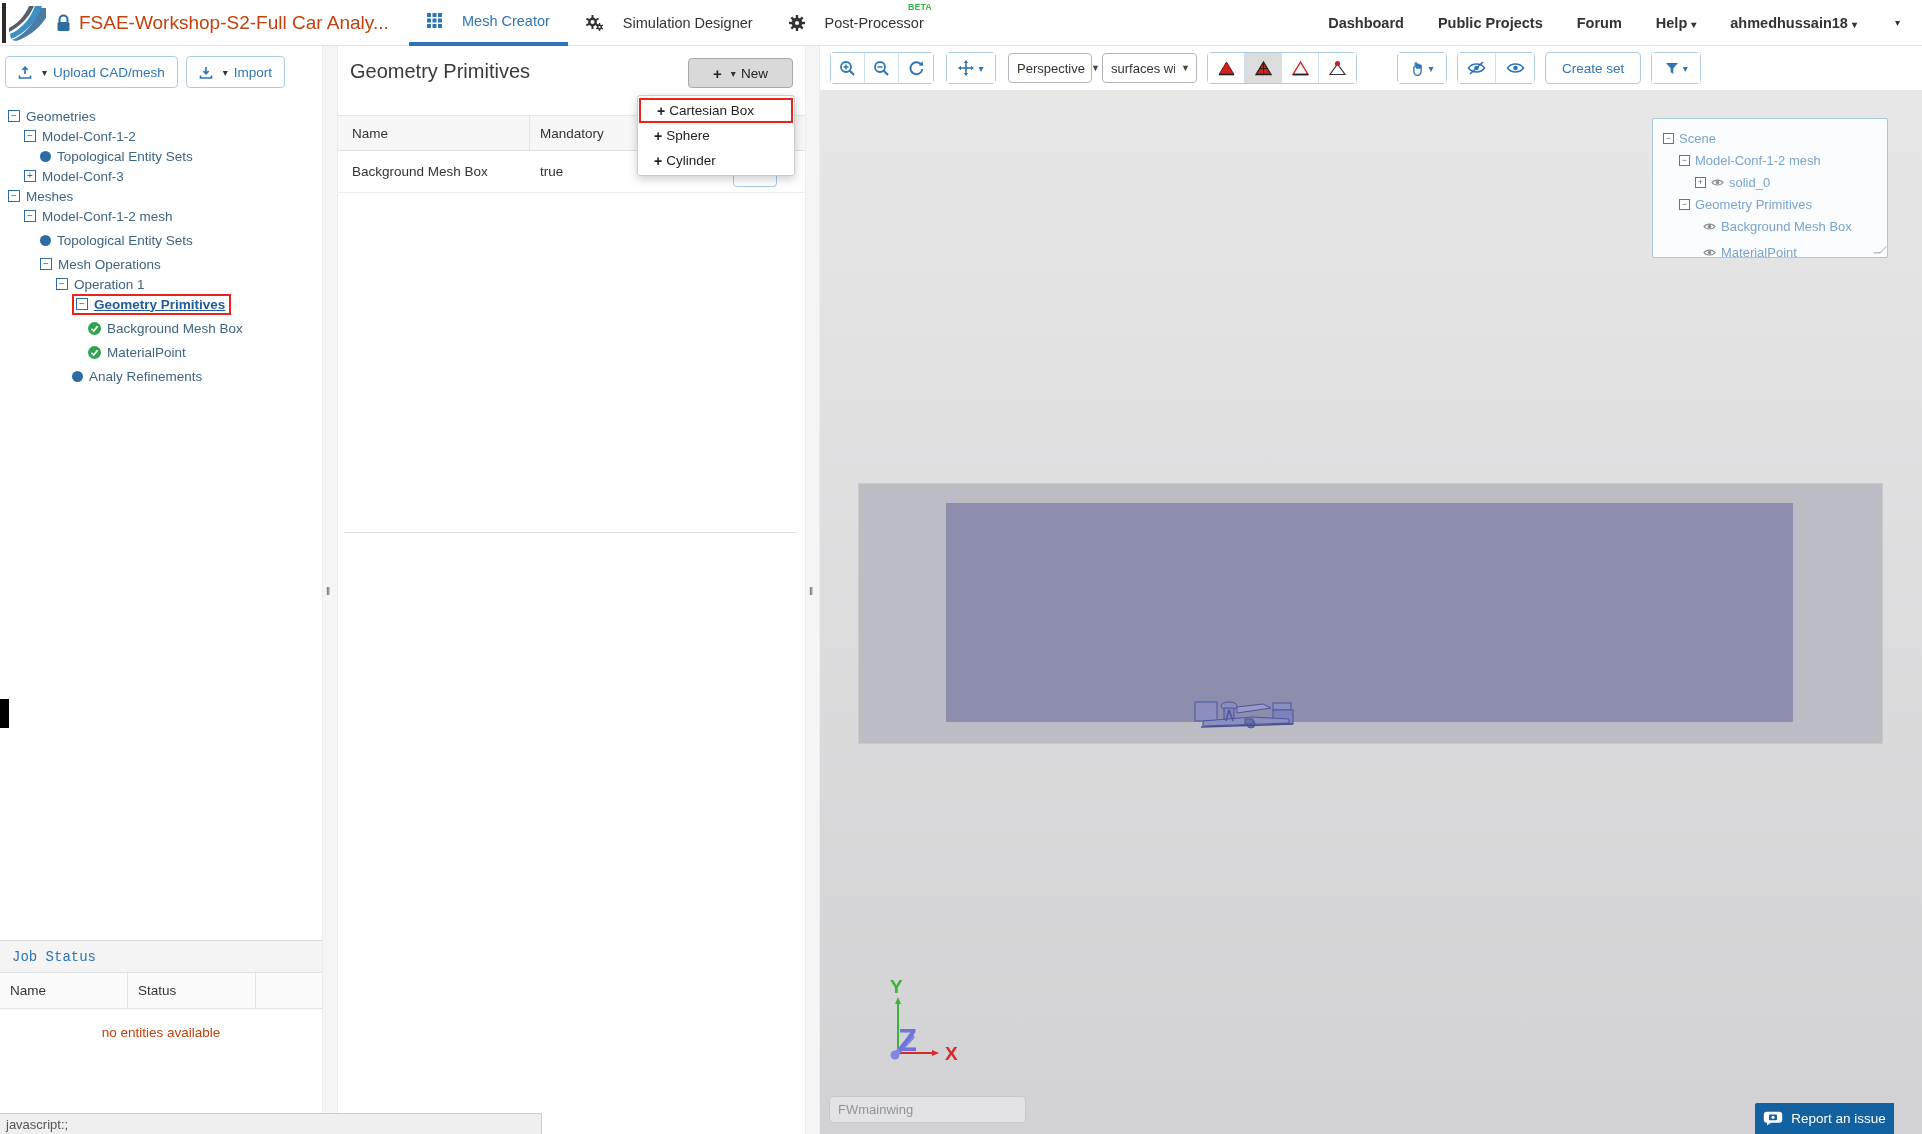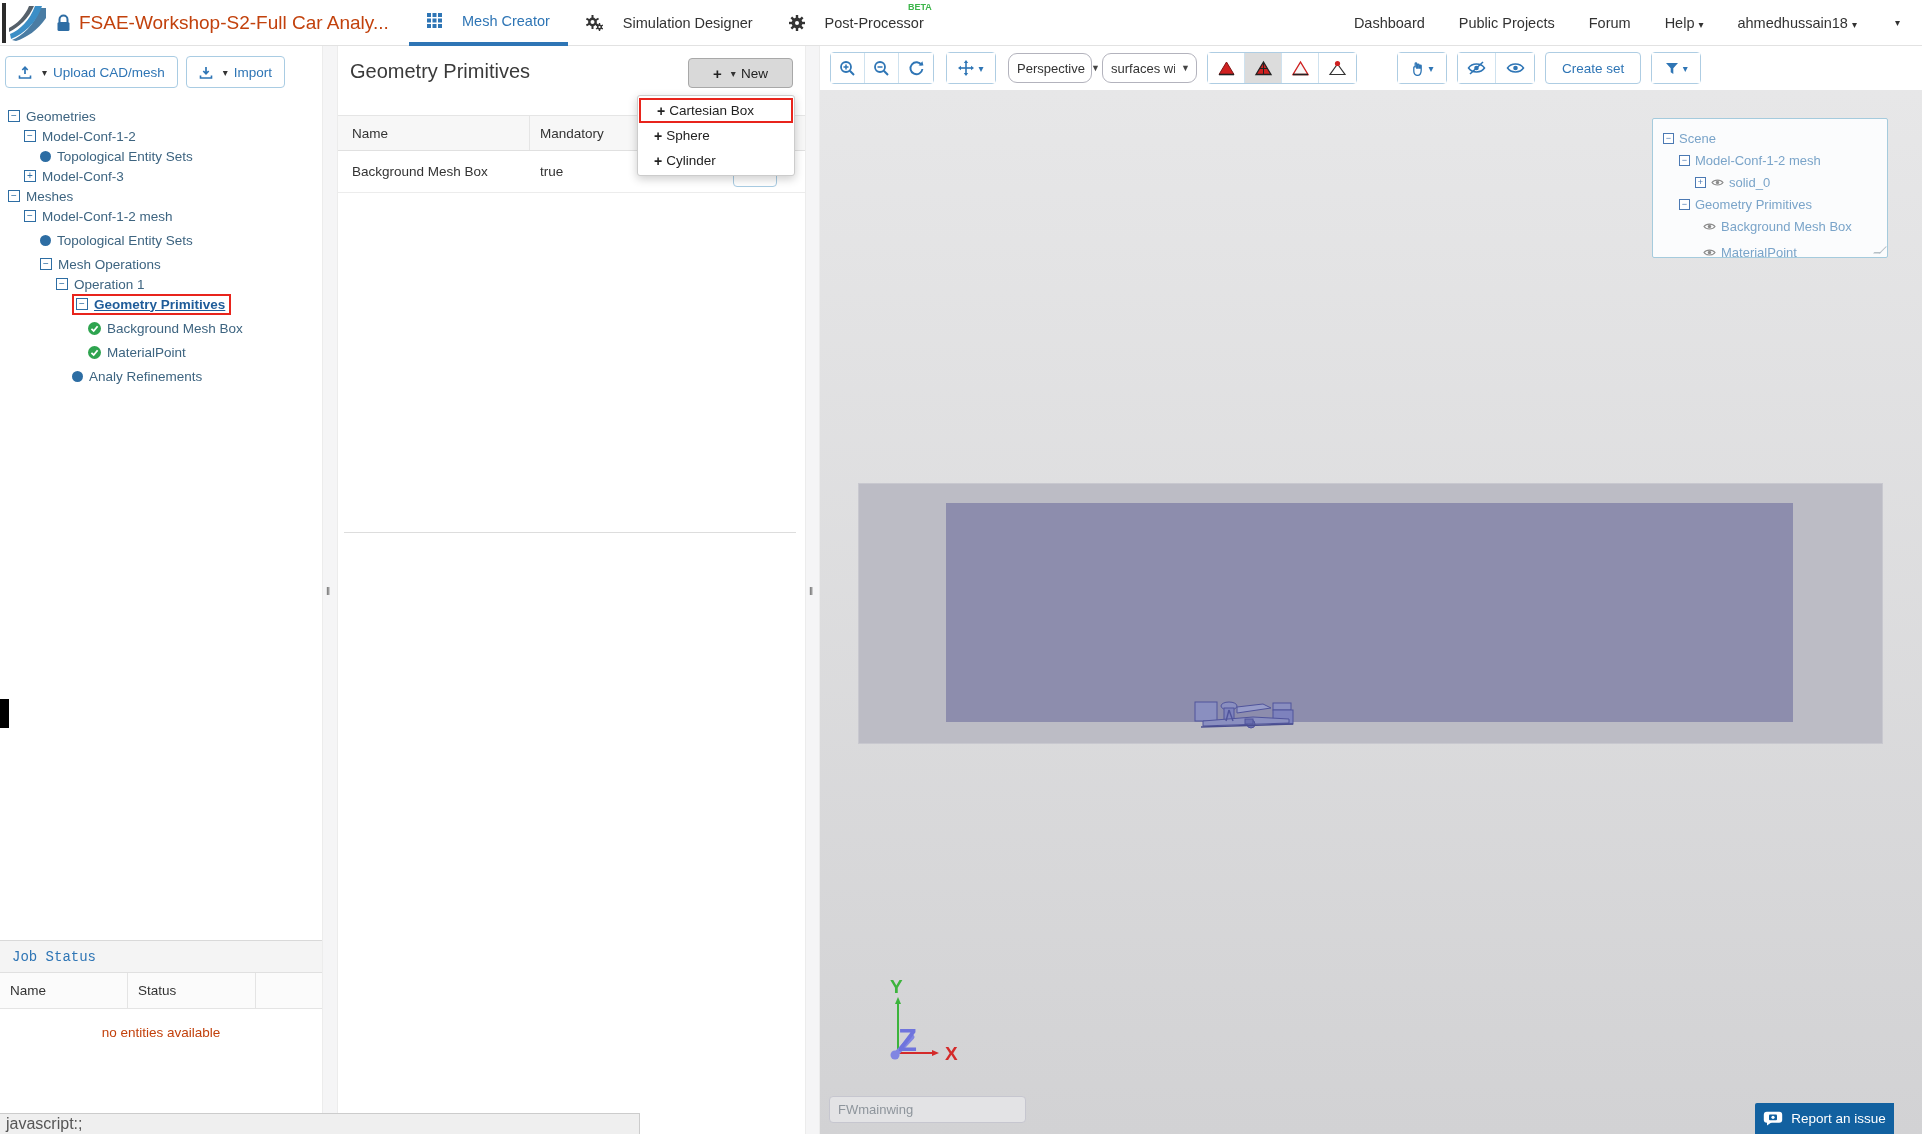--- a/index.html
+++ b/index.html
@@ -13,21 +13,21 @@
   .logo-edge { width:4px; height:40px; background:#2b2b2b; margin-left:2px; }
   .logo { width:38px; height:38px; margin:0 10px 0 2px; }
   .lock { margin-right:8px; }
   .proj-title { color:#c2410c; font-size:19px; max-width:270px; white-space:nowrap; }
   .tabs { display:flex; height:46px; margin-left:60px; }
   .tab { display:flex; align-items:center; gap:20px; padding:0 18px; font-size:14.5px; color:#333;
     height:46px; position:relative; cursor:pointer; }
   .tab.active { color:#2e75b5; border-bottom:4px solid #2e75b5; }
   .beta { position:absolute; top:2px; right:10px; color:#3cb54a; font-size:9px; font-weight:bold; }
   .nav-right { margin-left:auto; display:flex; align-items:center; gap:34px; padding-right:22px; font-size:14.5px; }
-  .nav-link { color:#333; cursor:pointer; }
+  .nav-link { color:#333; cursor:pointer;font-weight:bold; }
   .caret { font-size:10px; color:#333; margin-left:4px; }
 
   
   .sidebar { position:absolute; left:0; top:46px; width:322px; height:1088px; background:#fff; }
   .side-btns { display:flex; gap:8px; padding:10px 0 0 5px; }
   .btn-blue { display:flex; align-items:center; gap:6px; border:1px solid #a9cce3; border-radius:4px;
     background:#fff; color:#2e75b5; font-size:13.5px; padding:6px 12px; height:32px; cursor:pointer; }
   .tree { position:absolute; left:0; top:60px; width:322px; }
   .trow { display:flex; align-items:center; height:20px; padding-left:calc(8px + var(--lv)*16px);
     font-size:13.5px; color:#3d6480; cursor:pointer; }
@@ -79,21 +79,21 @@
   
   .viewport { position:absolute; left:820px; top:46px; width:1102px; height:1088px; }
   .vp-toolbar { position:absolute; left:0; top:0; width:1102px; height:44px; background:#fff;
     display:flex; align-items:center; }
   .tgroup { display:flex; border:1px solid #aecde3; border-radius:4px; background:#fff; height:32px; }
   .tbtn { width:34px; height:30px; display:flex; align-items:center; justify-content:center;
     border-right:1px solid #cfe2ef; cursor:pointer; background:#fff; }
   .tbtn:last-child { border-right:none; }
   .tbtn.single { border-right:none; width:48px; }
   .tbtn.active { background:#dcdcdc; }
-  .sel { height:30px; border:1px solid #b3b3bd; border-radius:9px; background:#fff; display:flex;
+  .sel { height:30px; border:1px solid #b3b3bd; border-radius:4px; background:#fff; display:flex;
     align-items:center; font-size:13px; color:#333; padding:0 6px 0 8px; gap:6px; cursor:pointer; }
   .sel .sarrow { font-size:9px; color:#444; }
   .cset { height:32px; border:1px solid #aecde3; border-radius:4px; background:#fff; color:#2e75b5;
     font-size:13.5px; padding:0 16px; display:flex; align-items:center; cursor:pointer; }
 
   .vp-canvas { position:absolute; left:0; top:44px; width:1102px; height:1044px;
     background:linear-gradient(#e7e7e8, #d2d2d4); overflow:hidden; }
   .box-outer { position:absolute; left:38px; top:393px; width:1025px; height:261px; background:#bcbcc5;
     box-shadow:0 0 0 1px #c8c8cf inset; }
   .box-inner { position:absolute; left:126px; top:413px; width:847px; height:219px; background:#8d8dad; }
@@ -111,22 +111,22 @@
 
   .axis { position:absolute; left:55px; top:885px; }
   .note-input { position:absolute; left:9px; top:1006px; width:197px; height:27px; background:#e3e3e5;
     border:1px solid #c6c6cf; border-radius:4px; font-family:"Liberation Sans",sans-serif; font-size:13px;
     color:#8e959c; padding:5px 8px; resize:none; overflow:hidden; }
   .report-btn { position:absolute; left:935px; top:1013px; width:139px; height:31px; background:#1261a0;
     color:#fff; font-size:13.5px; display:flex; align-items:center; justify-content:center; gap:8px;
     border:none; cursor:pointer; border-radius:2px 0 0 0; }
 
   .blackmark { position:absolute; left:0; top:699px; width:9px; height:29px; background:#000; z-index:45; }
-  .statusbar { position:absolute; left:0; top:1113px; width:640px; height:21px; background:#efefef;
-    border-top:1px solid #ccc; border-right:1px solid #ccc; font-size:16px; color:#555;
+  .statusbar { position:absolute; left:0; top:1113px; width:542px; height:21px; background:#efefef;
+    border-top:1px solid #ccc; border-right:1px solid #ccc; font-size:13px; color:#555;
     display:flex; align-items:center; padding-left:6px; z-index:44; }
 </style>
 </head>
 <body>
 
 <div class="stage">
 
   <div class="navbar">
     <div class="logo-edge"></div>
     <svg class="logo" viewBox="0 0 38 38">

